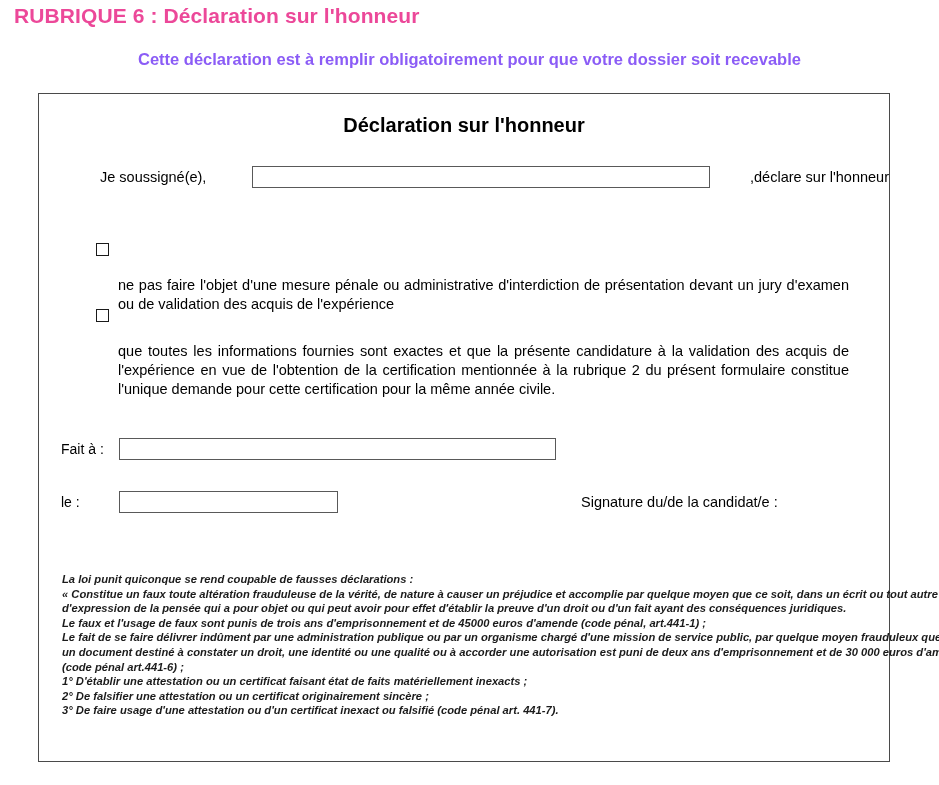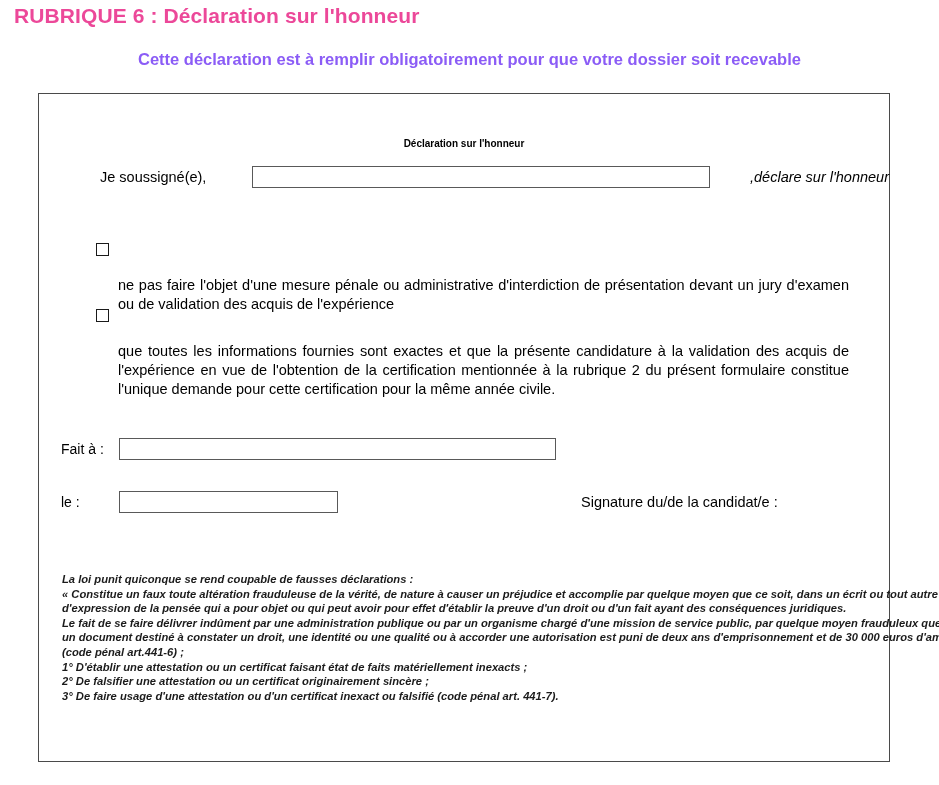--- a/index.html
+++ b/index.html
@@ -48,24 +48,24 @@
     width: 852px;
     height: 669px;
     border: 1.5px solid #4a4a4a;
     box-sizing: border-box;
     background: #ffffff;
   }
 
   .box-title {
     position: absolute;
     left: 0;
-    top: 44px;
+    top: 20px;
     width: 100%;
     text-align: center;
-    font-size: 10px;
+    font-size: 20px;
     font-weight: bold;
   }
 
   
   .soussigne-row {
     position: absolute;
     left: 0;
     top: 72px;
     width: 100%;
     display: flex;
@@ -85,21 +85,20 @@
     background: #ffffff;
     box-sizing: border-box;
     padding: 0 4px;
     font-family: "Liberation Sans", sans-serif;
     font-size: 14px;
     outline: none;
   }
   .soussigne-suffix {
     margin-left: 0;
     white-space: nowrap;
-    font-style: italic;
   }
 
   
   .clause {
     position: absolute;
     display: flex;
     align-items: flex-start;
     font-size: 14.5px;
     line-height: 19px;
   }
@@ -247,20 +246,21 @@
     <span class="field-label">le  :</span>
     <input class="date-field" type="text" value="" style="">
   </div>
 
   <div class="signature-label">Signature du/de la candidat/e :</div>
 
   <div class="legal">
     <p>La loi punit quiconque se rend coupable de fausses déclarations :</p>
     <p>« Constitue un faux toute altération frauduleuse de la vérité, de nature à causer un préjudice et accomplie par quelque moyen que ce soit, dans un écrit ou tout autre support</p>
     <p>d'expression de la pensée qui a pour objet ou qui peut avoir pour effet d'établir la preuve d'un droit ou d'un fait ayant des conséquences juridiques.</p>
+    <p>Le faux et l'usage de faux sont punis de trois ans d'emprisonnement et de 45000 euros d'amende (code pénal, art.441-1) ;</p>
     <p>Le fait de se faire délivrer indûment par une administration publique ou par un organisme chargé d'une mission de service public, par quelque moyen frauduleux que ce soit,</p>
     <p>un document destiné à constater un droit, une identité ou une qualité ou à accorder une autorisation est puni de deux ans d'emprisonnement et de 30 000 euros d'amendes</p>
     <p>(code pénal art.441-6) ;</p>
     <p>1° D'établir une attestation ou un certificat faisant état de faits matériellement inexacts ;</p>
     <p>2° De falsifier une attestation ou un certificat originairement sincère ;</p>
     <p>3° De faire usage d'une attestation ou d'un certificat inexact ou falsifié (code pénal art. 441-7).</p>
   </div>
 
 </div>
 

